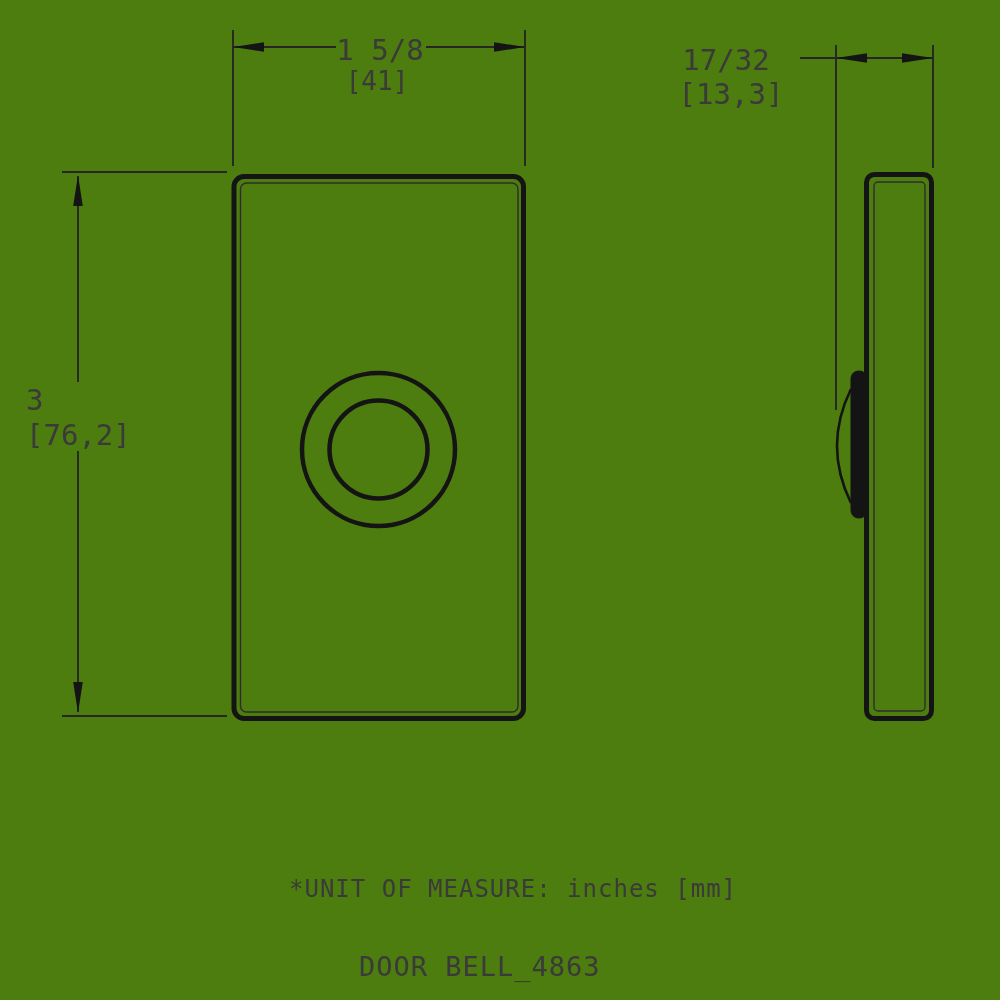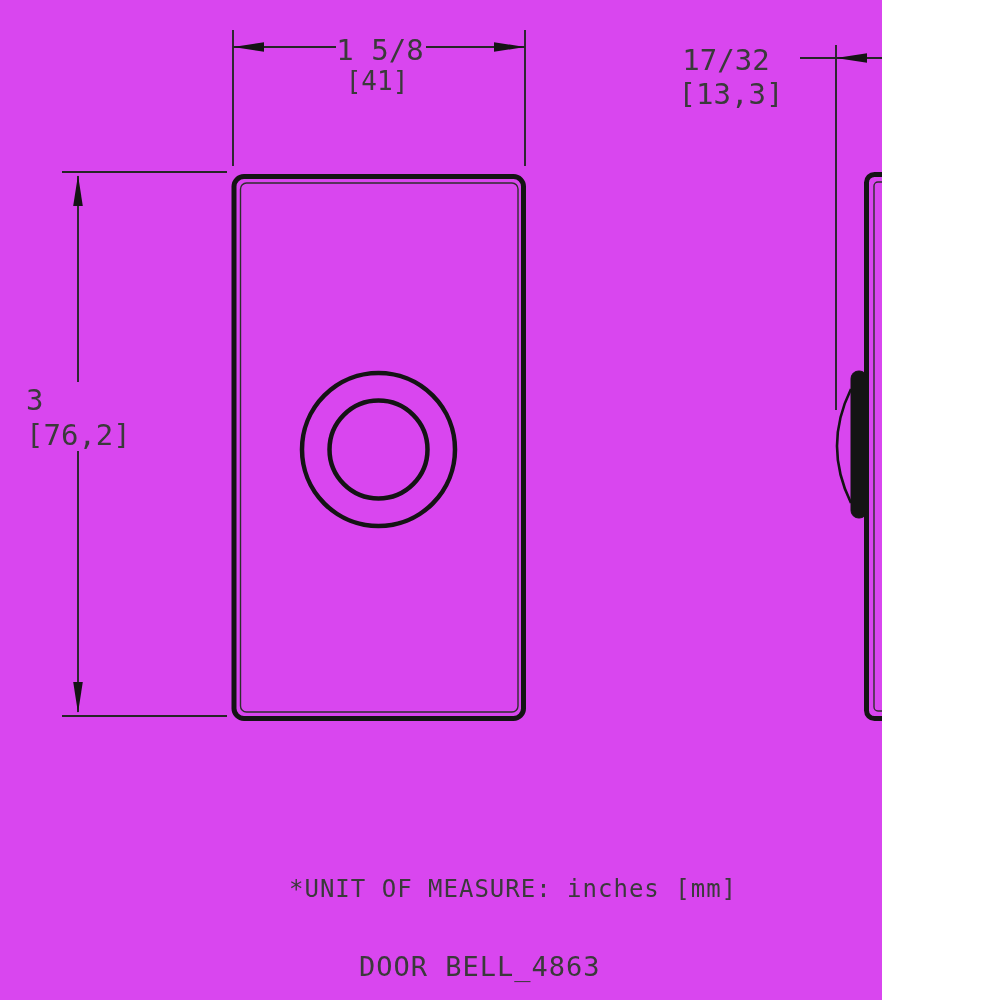--- a/index.html
+++ b/index.html
@@ -2,23 +2,23 @@
 <html><head>
 <meta charset="utf-8">
 <style>
   html, body {
     margin: 0;
     padding: 0;
     background: #ffffff;
   }
   .canvas {
     position: relative;
-    width: 882px;
+    width: 1000px;
     height: 1000px;
-    background: #d946ef;
+    background: #4d7c0f;
     overflow: hidden;
     text-align: center;
   }
   svg {
     display: block;
   }
   .cad-text {
     font-family: "DejaVu Sans Mono", "Liberation Mono", monospace;
     fill: #3a3a3a;
   }

